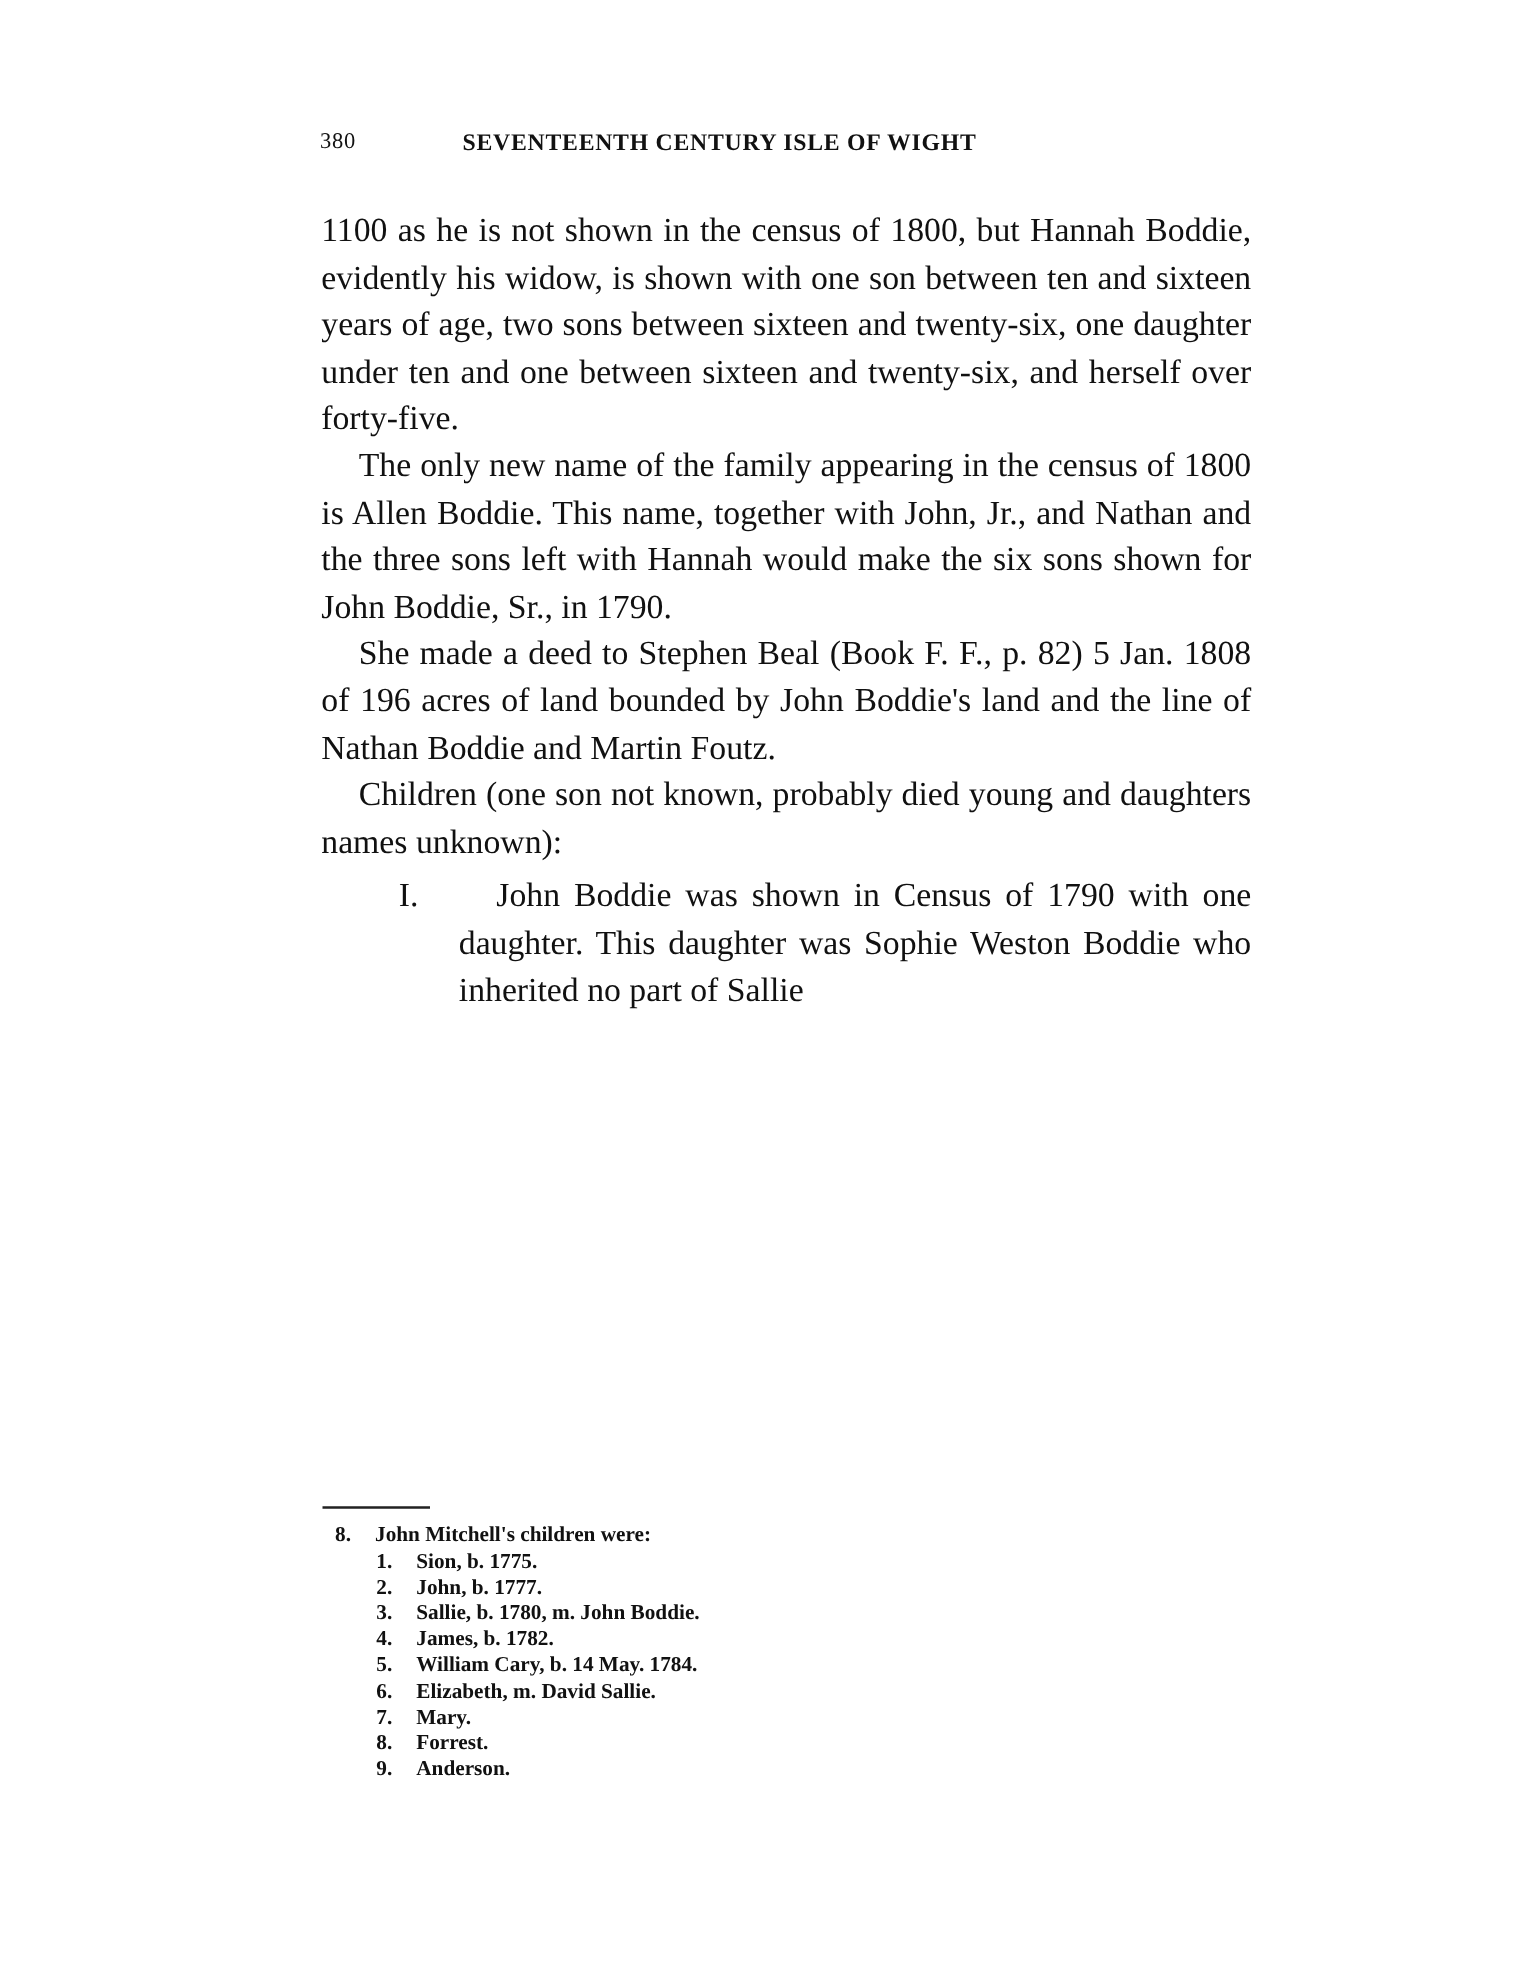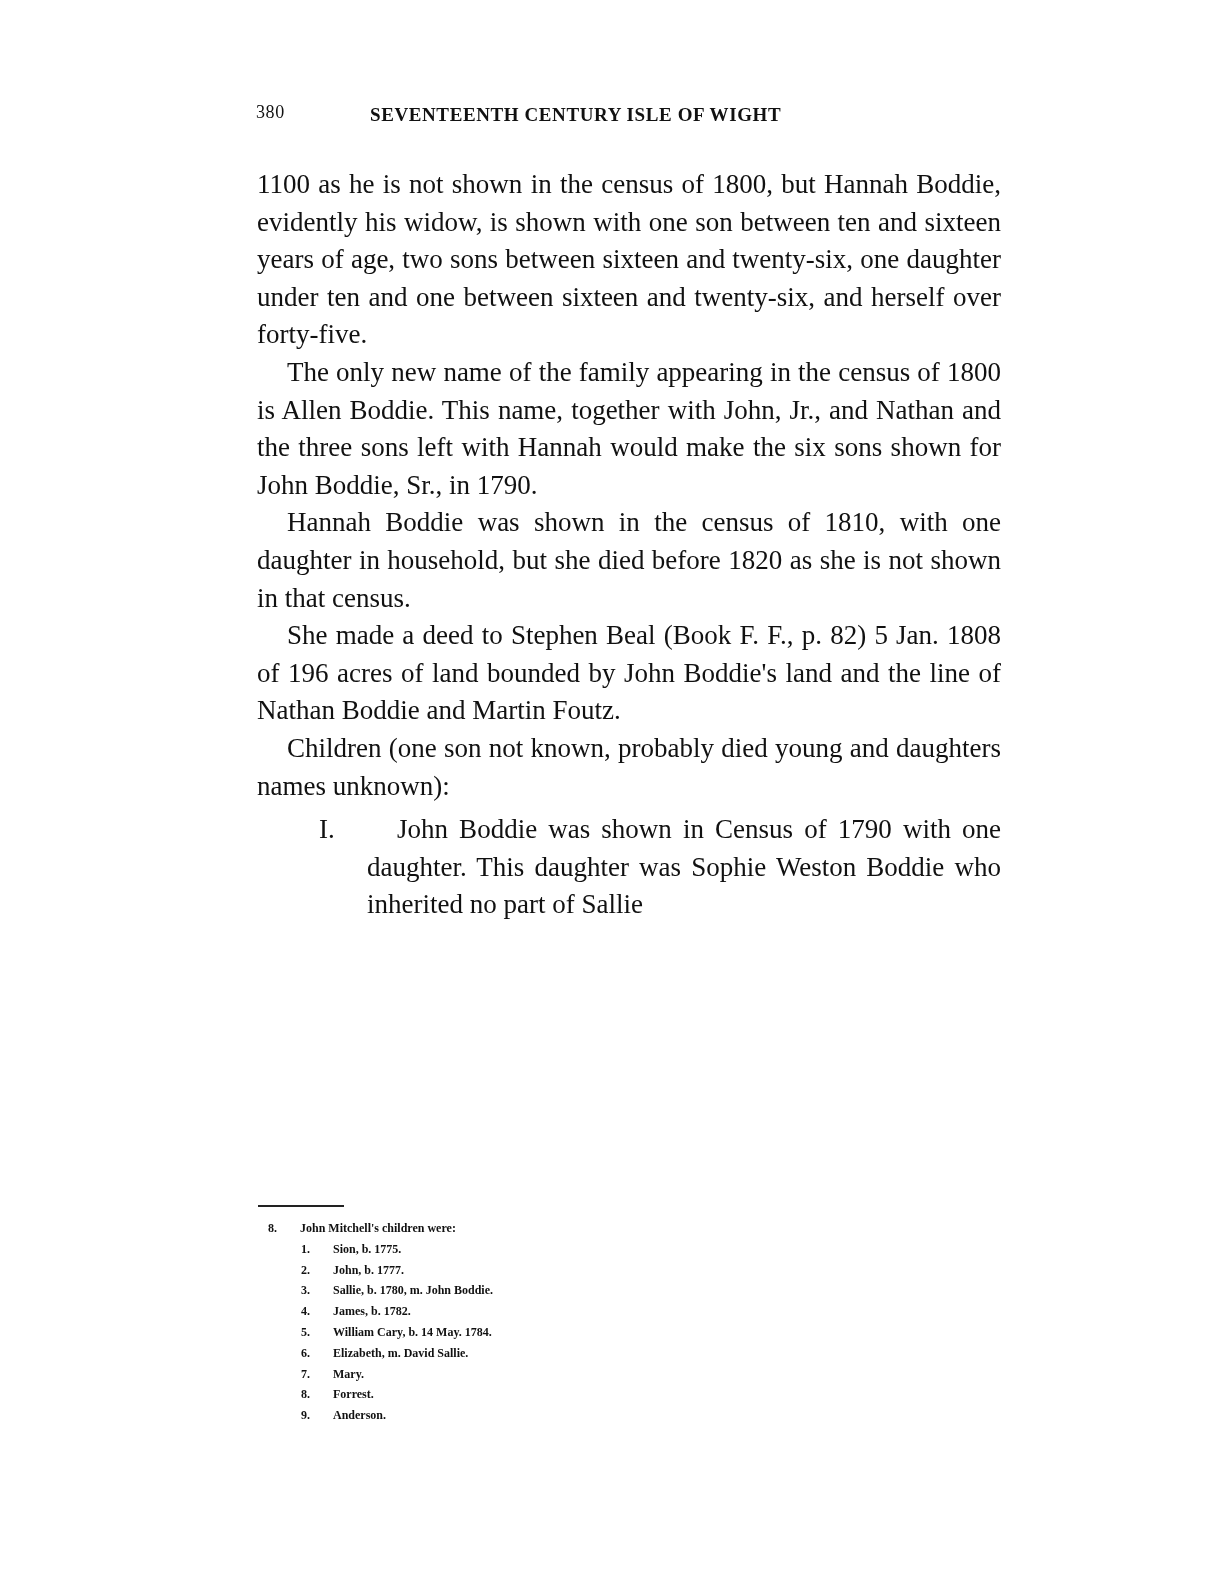--- a/index.html
+++ b/index.html
@@ -12,37 +12,36 @@
   .body { position: absolute; top: 166px; left: 257px; width: 744px;
           font-size: 27px; line-height: 37.6px; text-align: justify; }
   .body p { margin: 0; }
   .body p.indent { text-indent: 30px; }
   .list-item { margin-left: 62px; position: relative; margin-top: 4px; }
   .list-item .num { position: absolute; left: 0; top: 0; }
   .list-item .txt { margin-left: 48px; display: block; text-align: justify; }
   .list-item .sub { margin-left: 48px; margin-top: 6px; text-indent: 30px; }
   sup { font-size: 14px; vertical-align: top; line-height: 1; }
   .rule { position: absolute; top: 1205px; left: 258px; width: 86px; height: 2px; background: #222; }
-  .footnotes { position: absolute; top: 1218px; left: 268px; font-size: 12px; line-height: 20.8px; font-weight: bold; }
+  .footnotes { position: absolute; top: 1218px; left: 268px; font-size: 17px; line-height: 20.8px; font-weight: bold; }
   .footnotes .fn-head .fn-num { display: inline-block; width: 32px; }
   .footnotes .fn-item { padding-left: 33px; }
   .footnotes .fn-item .n { display: inline-block; width: 32px; }
 </style>
 </head>
 <body>
 
 <div class="running-head">
   <span class="pno">380</span>
   <span class="title">SEVENTEENTH CENTURY ISLE OF WIGHT</span>
 </div>
 
 <div class="body">
   <p>1100 as he is not shown in the census of 1800, but Hannah Boddie, evidently his widow, is shown with one son between ten and sixteen years of age, two sons between sixteen and twenty-six, one daughter under ten and one between sixteen and twenty-six, and herself over forty-five.</p>
   <p class="indent">The only new name of the family appearing in the census of 1800 is Allen Boddie. This name, together with John, Jr., and Nathan and the three sons left with Hannah would make the six sons shown for John Boddie, Sr., in 1790.</p>
-  <p class="indent">Hannah Boddie was shown in the census of 1810, with one daughter in household, but she died before 1820 as she is not shown in that census.</p>
   <p class="indent">She made a deed to Stephen Beal (Book F. F., p. 82) 5 Jan. 1808 of 196 acres of land bounded by John Boddie's land and the line of Nathan Boddie and Martin Foutz.</p>
   <p class="indent">Children (one son not known, probably died young and daughters names unknown):</p>
 
   <div class="list-item">
     <span class="num">I.</span>
     <p class="sub">John Boddie was shown in Census of 1790 with one daughter. This daughter was Sophie Weston Boddie who inherited no part of Sallie</p>
   </div>
 </div>
 
 <div class="rule"></div>

